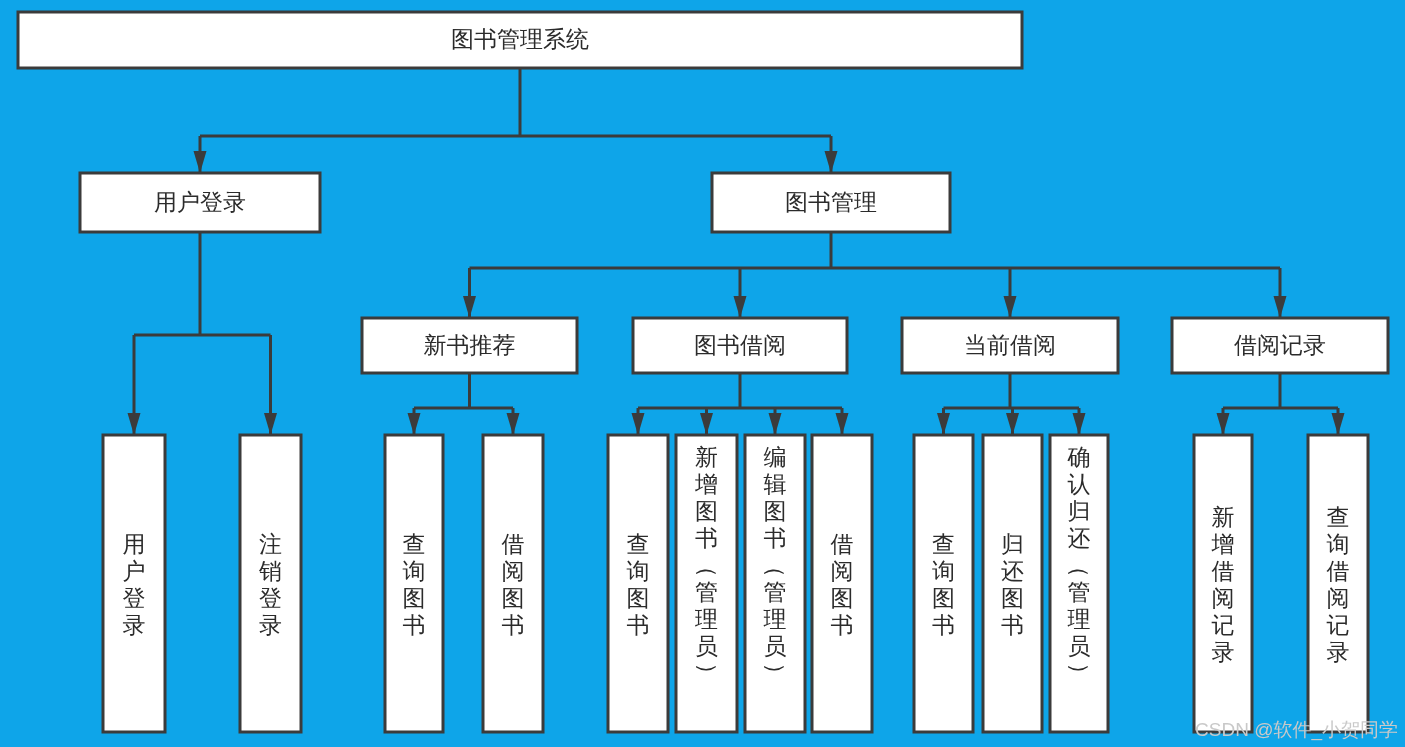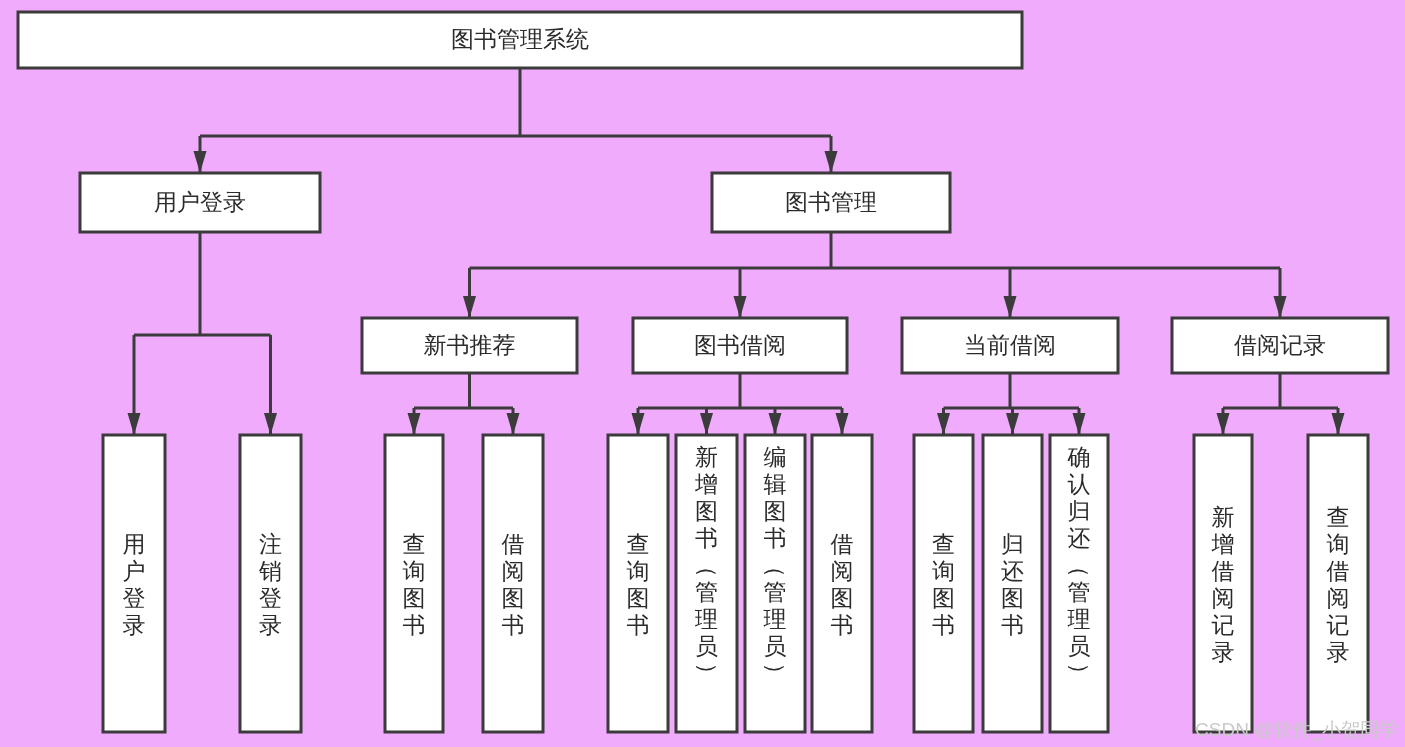--- a/index.html
+++ b/index.html
@@ -8,21 +8,21 @@
     padding: 0;
     background: #ffffff;
   }
   body {
     font-family: "Liberation Sans", "DejaVu Sans", sans-serif;
   }
   #diagram-root {
     position: relative;
     width: 1405px;
     height: 747px;
-    background: #f0abfc;
+    background: #0ea5e9;
     overflow: hidden;
   }
   svg.diagram-canvas {
     position: absolute;
     left: 0;
     top: 0;
     width: 1405px;
     height: 747px;
     display: block;
   }

